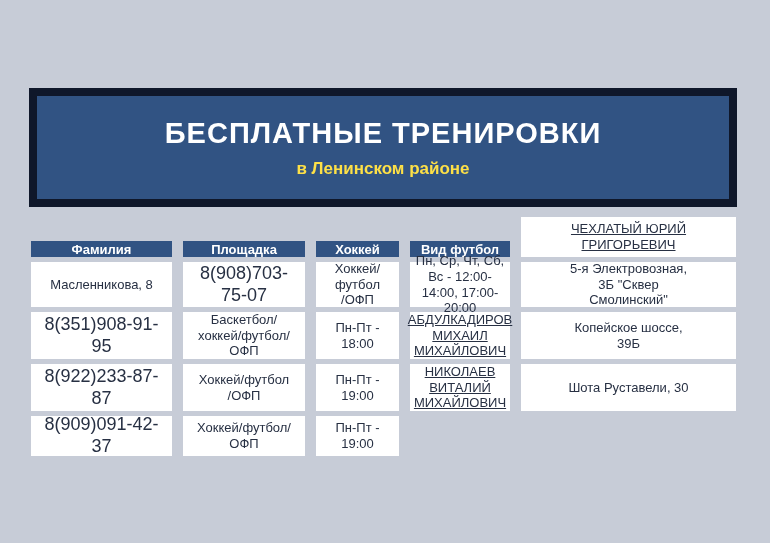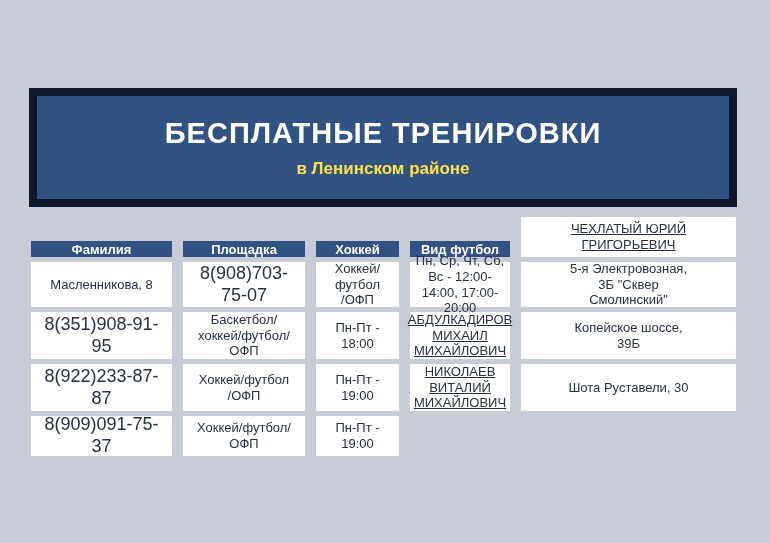--- a/index.html
+++ b/index.html
@@ -119,19 +119,19 @@
     <div class="cell venue">Копейское шоссе,
 39Б</div>
     <div class="cell phone">8(922)233-87-87</div>
     <div class="cell sport">Хоккей/футбол
 /ОФП</div>
     <div class="cell schedule">Пн-Пт - 19:00</div>
 
     <div class="cell name">НИКОЛАЕВ ВИТАЛИЙ
 МИХАЙЛОВИЧ</div>
     <div class="cell venue">Шота Руставели, 30</div>
-    <div class="cell phone">8(909)091-75-37</div>
+    <div class="cell phone">8(909)091-42-37</div>
     <div class="cell sport">Хоккей/футбол/
 ОФП</div>
     <div class="cell schedule">Пн-Пт - 19:00</div>
 
   </div>
 </div>
 
 </body></html>

